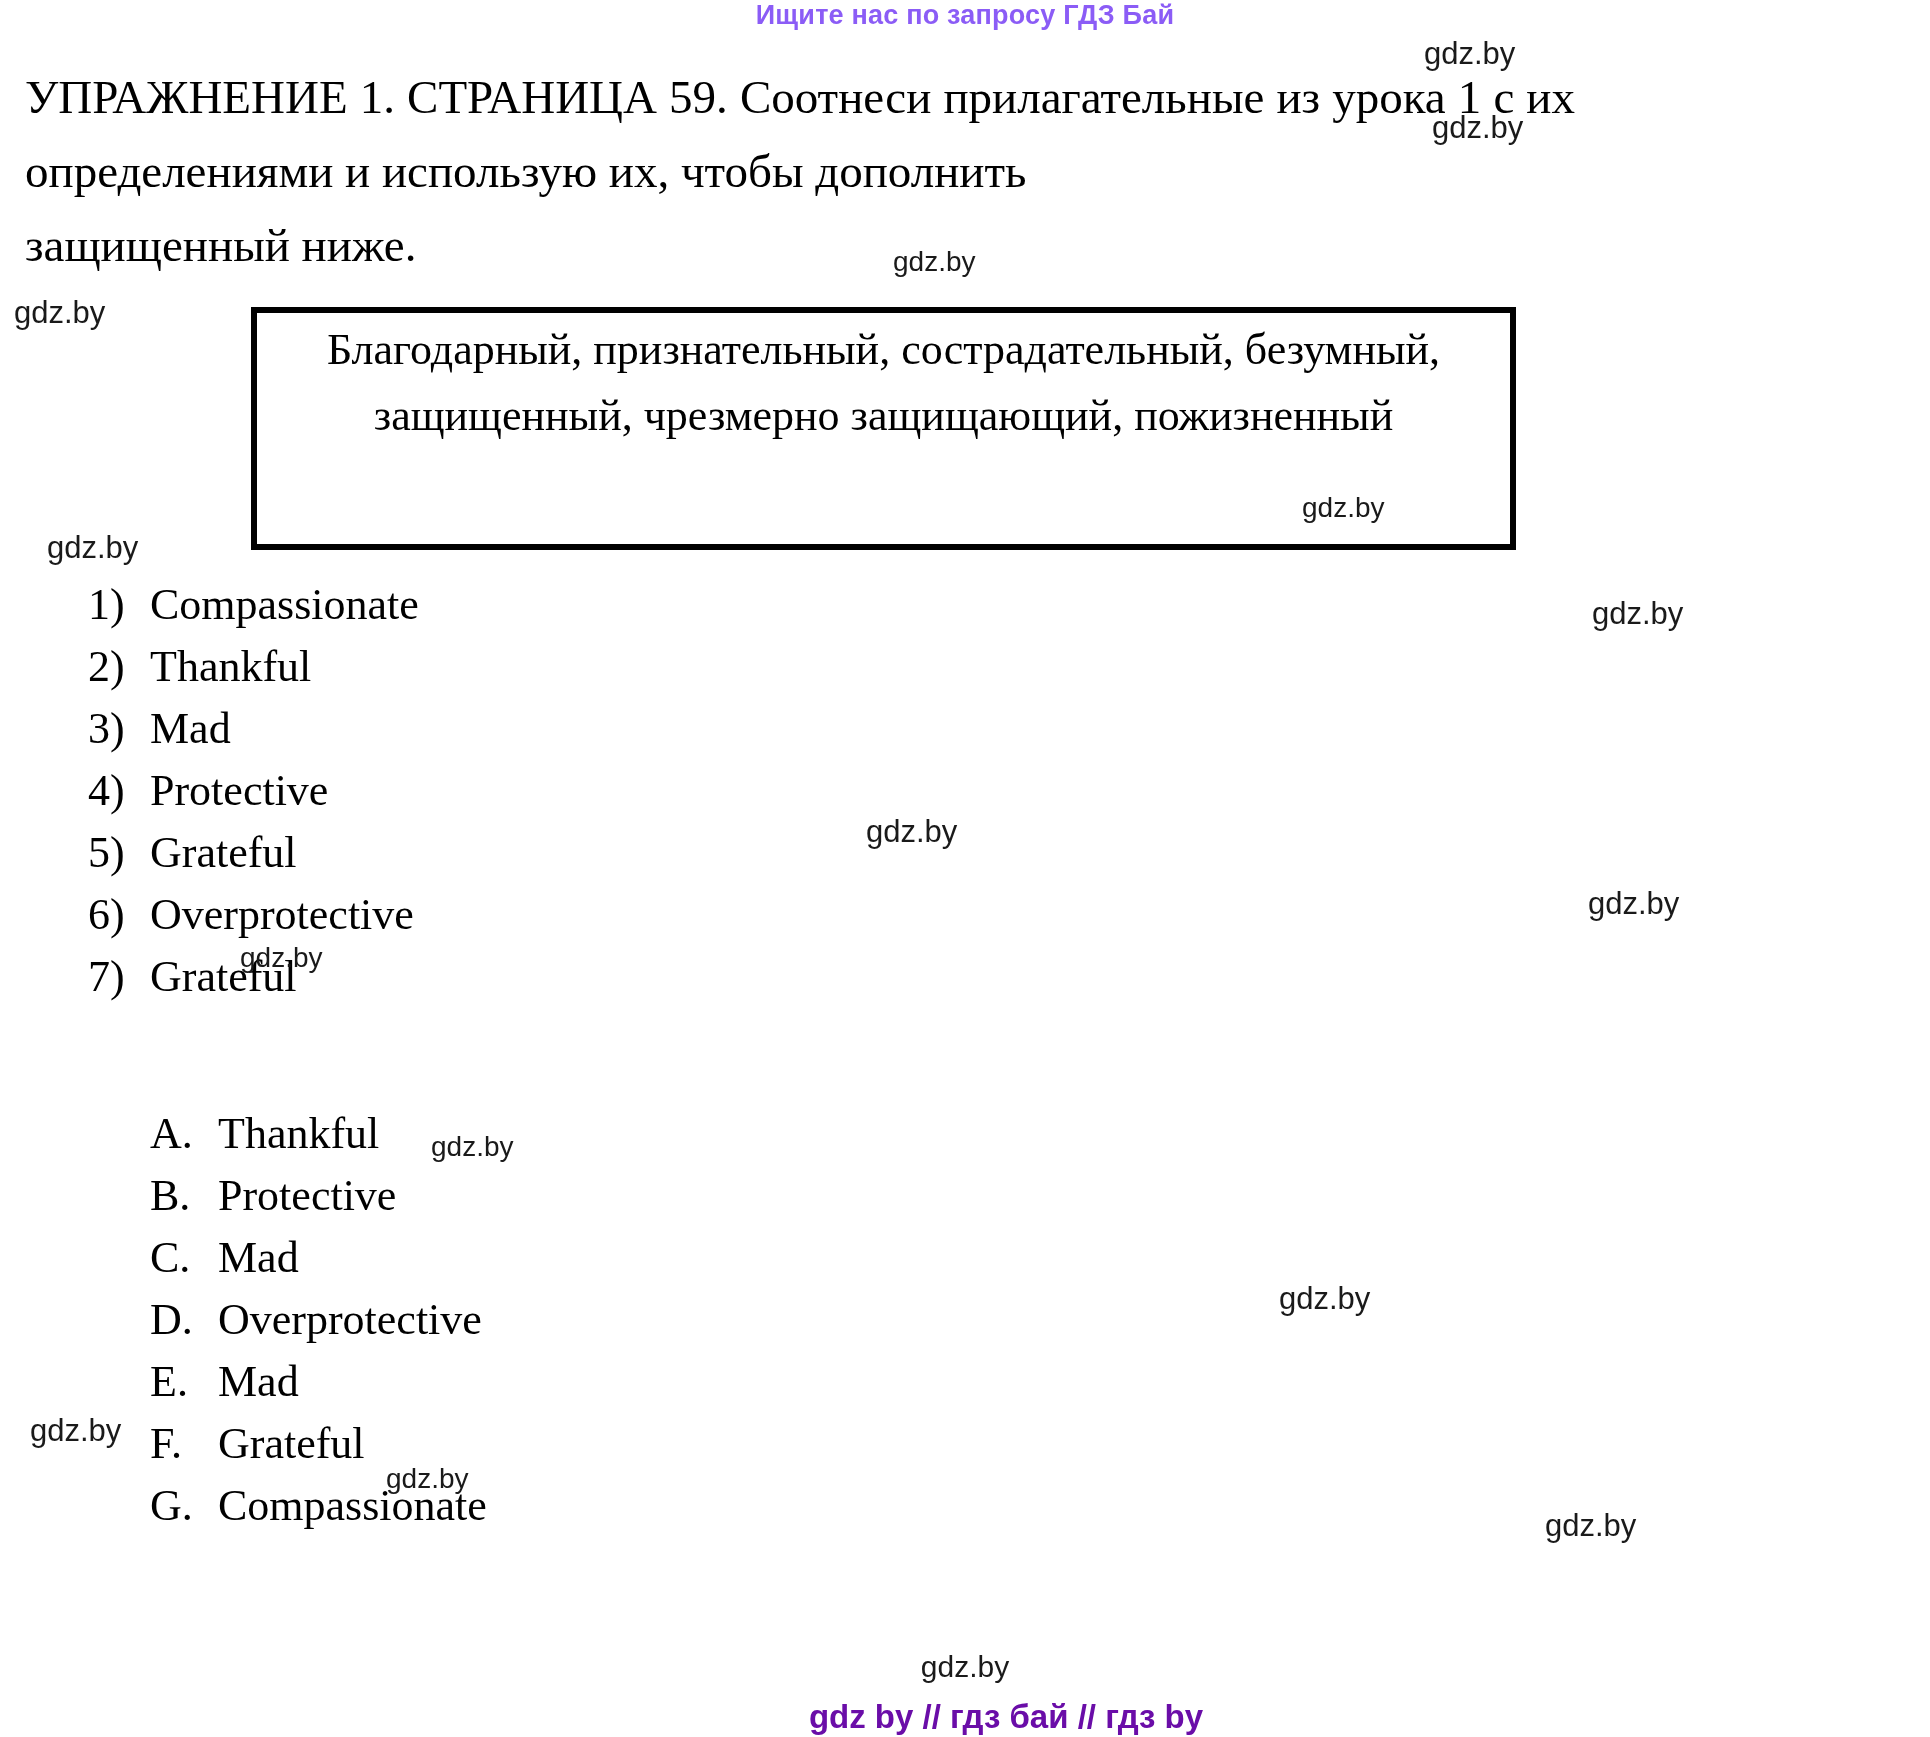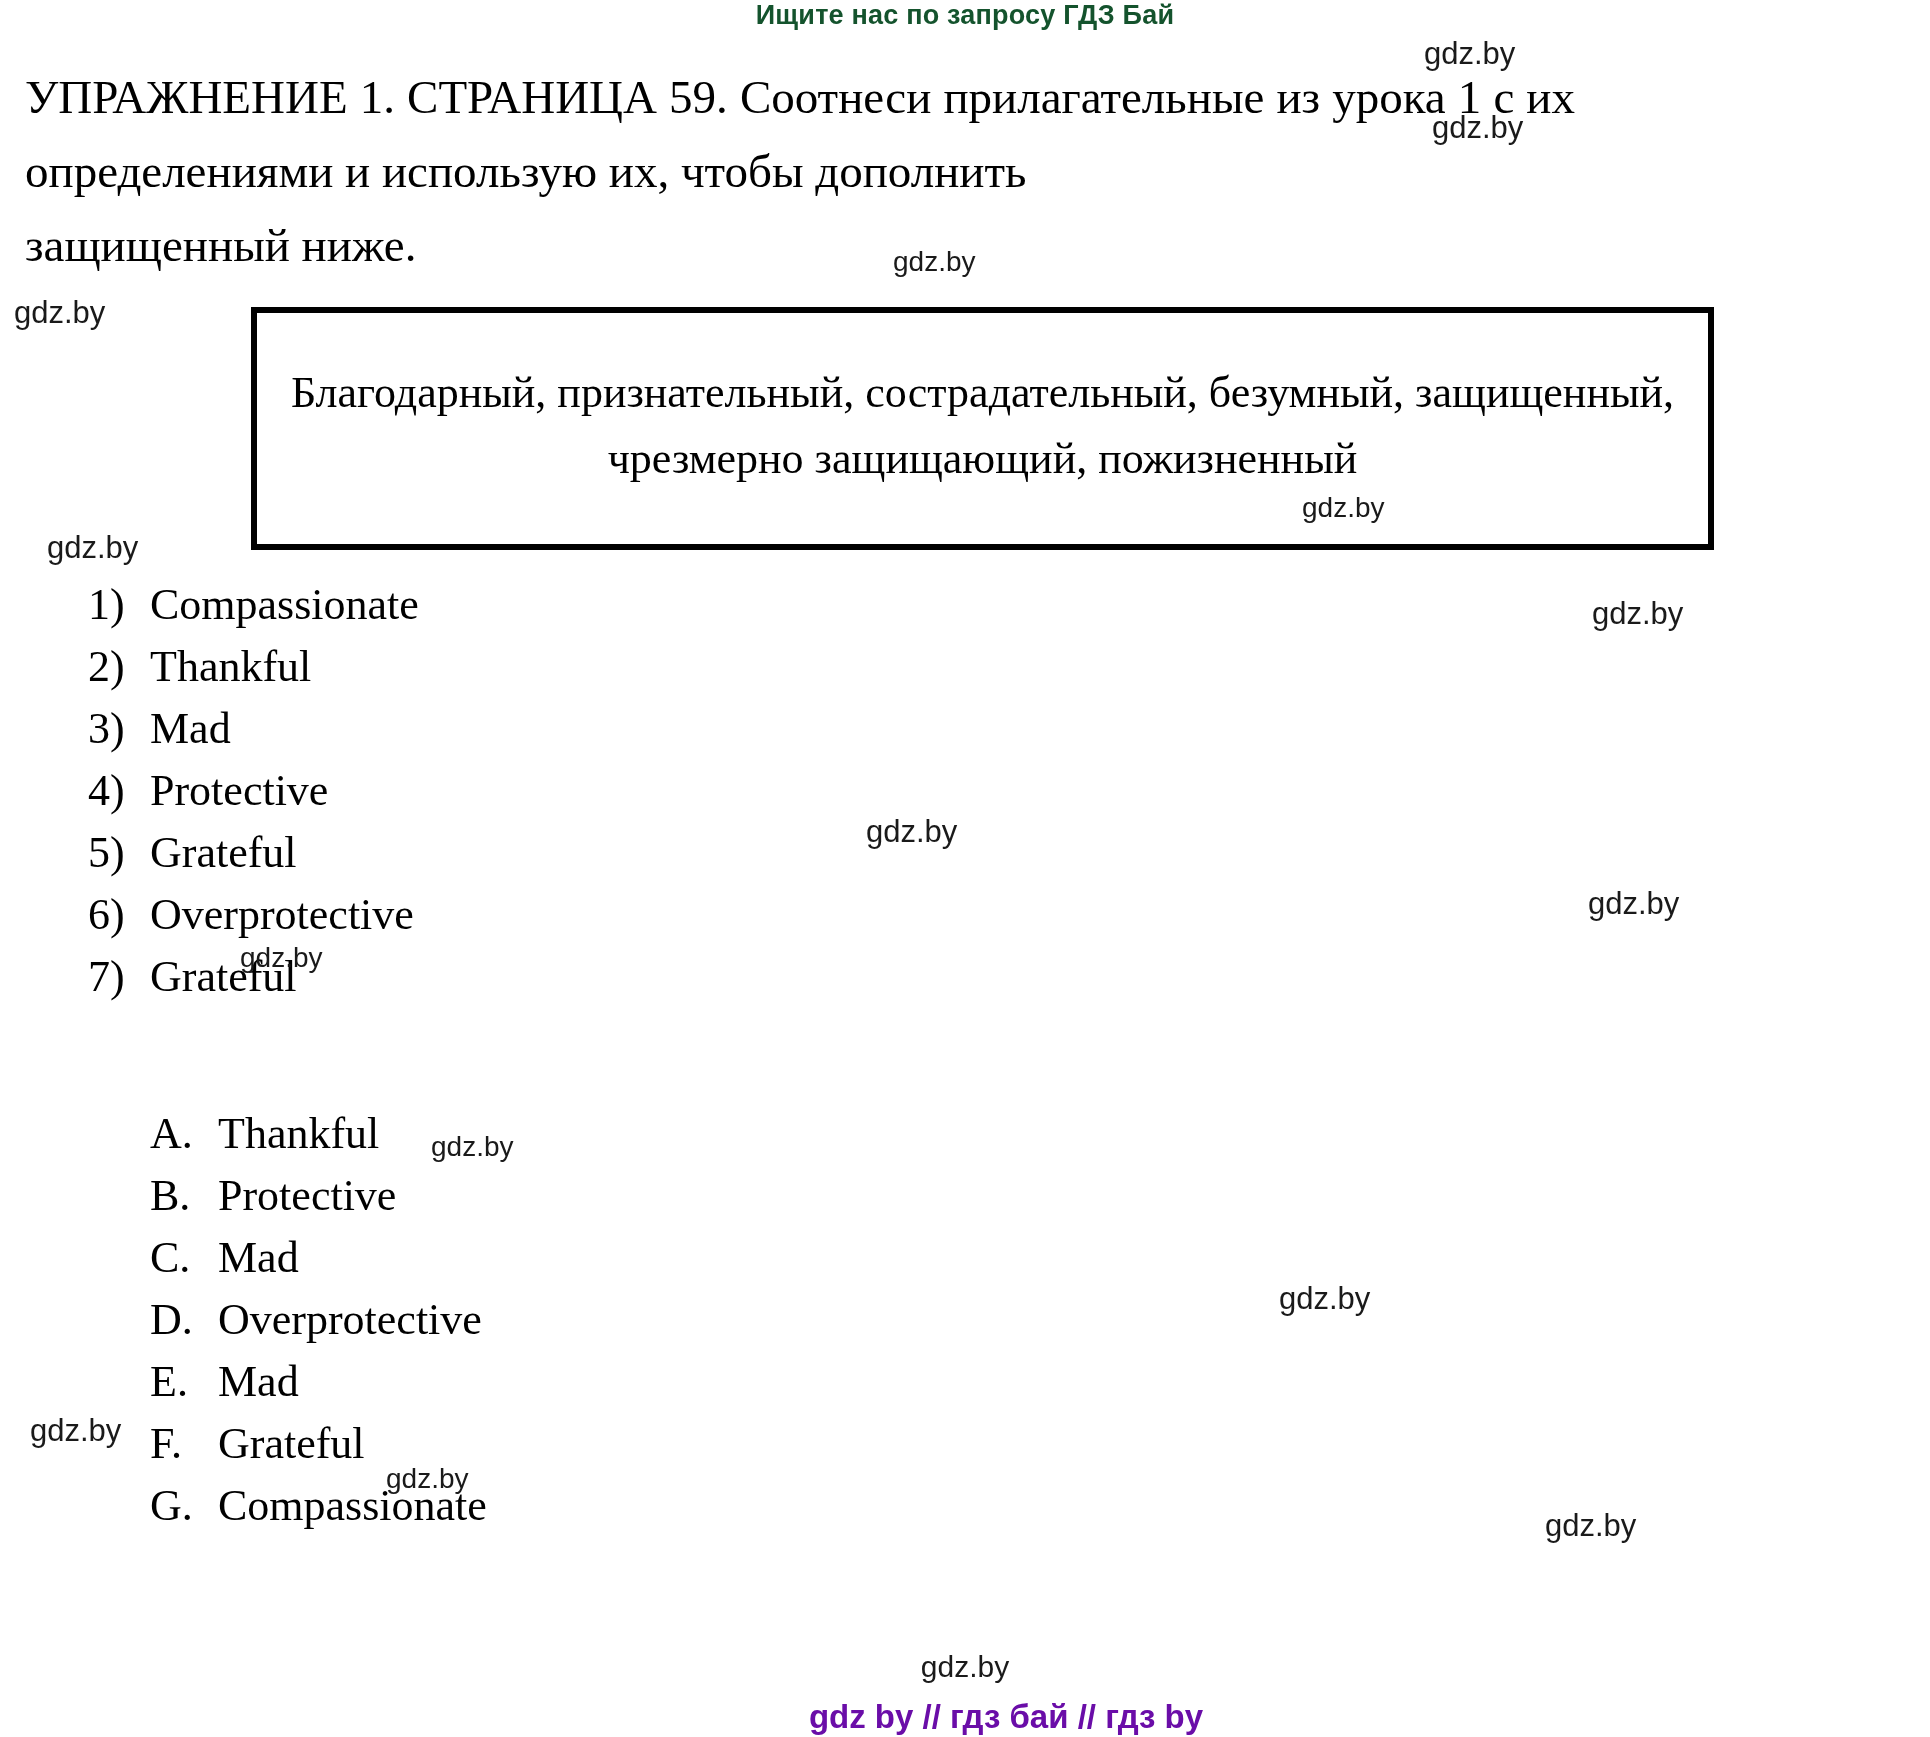--- a/index.html
+++ b/index.html
@@ -49,26 +49,26 @@
   .task-heading .tail {
     display: block;
     text-align: left;
   }
 
   
   .word-bank {
     position: absolute;
     left: 251px;
     top: 307px;
-    width: 1463px;
+    width: 1265px;
     height: 243px;
     border: 6px solid #000000;
     box-sizing: border-box;
     display: flex;
-    align-items: center;
+    align-items: flex-start;
     justify-content: center;
     padding: 4px 26px 10px 26px;
   }
   .word-bank-text {
     width: 100%;
     text-align: center;
     font-size: 44px;
     line-height: 66px;
     font-family: "Liberation Serif", "DejaVu Serif", serif;
   }
@@ -142,21 +142,21 @@
     color: #6a0da8;
     white-space: nowrap;
     padding-left: 41px;
   }
 </style>
 </head>
 <body>
 
 <div id="page">
 
-  <div class="promo-banner" style="color: #14532d;">Ищите нас по запросу ГДЗ Бай</div>
+  <div class="promo-banner" style="color: #8b5cf6;">Ищите нас по запросу ГДЗ Бай</div>
 
   <div class="task-heading">
     <span>УПРАЖНЕНИЕ 1. СТРАНИЦА 59. Соотнеси прилагательные из урока 1 с их определениями и использую их, чтобы дополнить</span>
     <span class="tail">защищенный ниже.</span>
   </div>
 
   <div class="word-bank">
     <div class="word-bank-text">Благодарный, признательный, сострадательный, безумный, защищенный, чрезмерно защищающий, пожизненный</div>
   </div>
 

